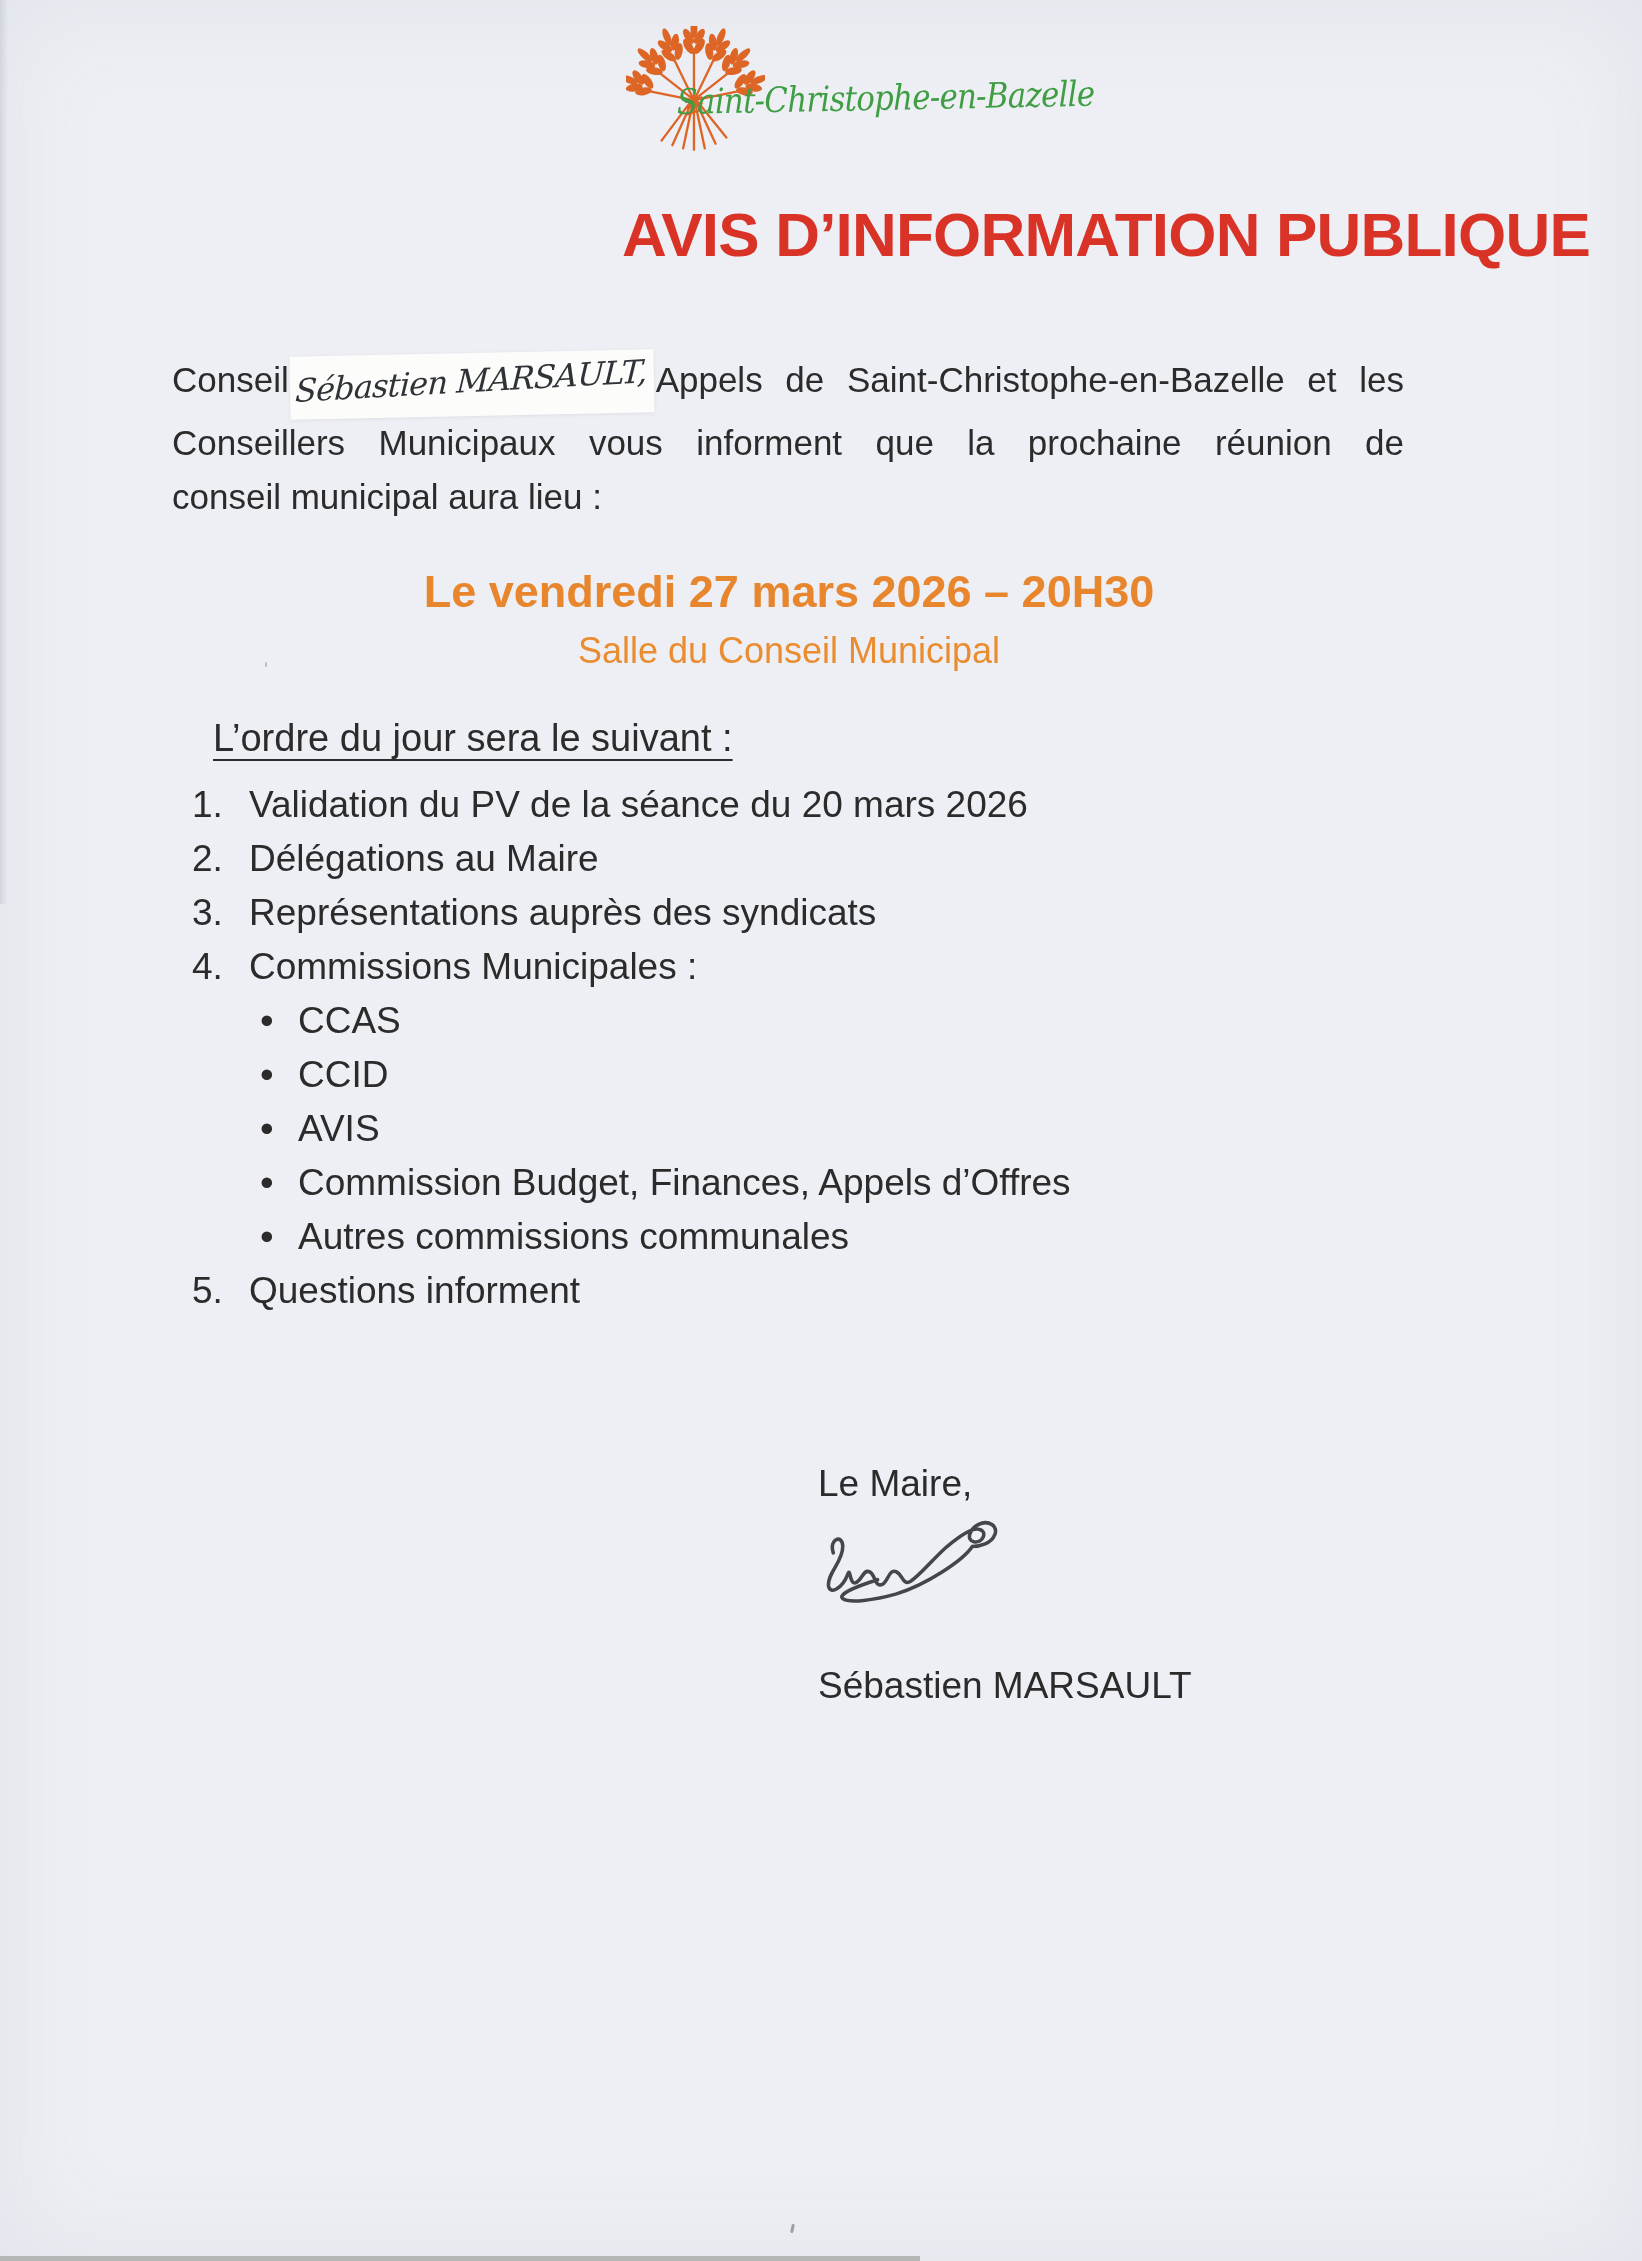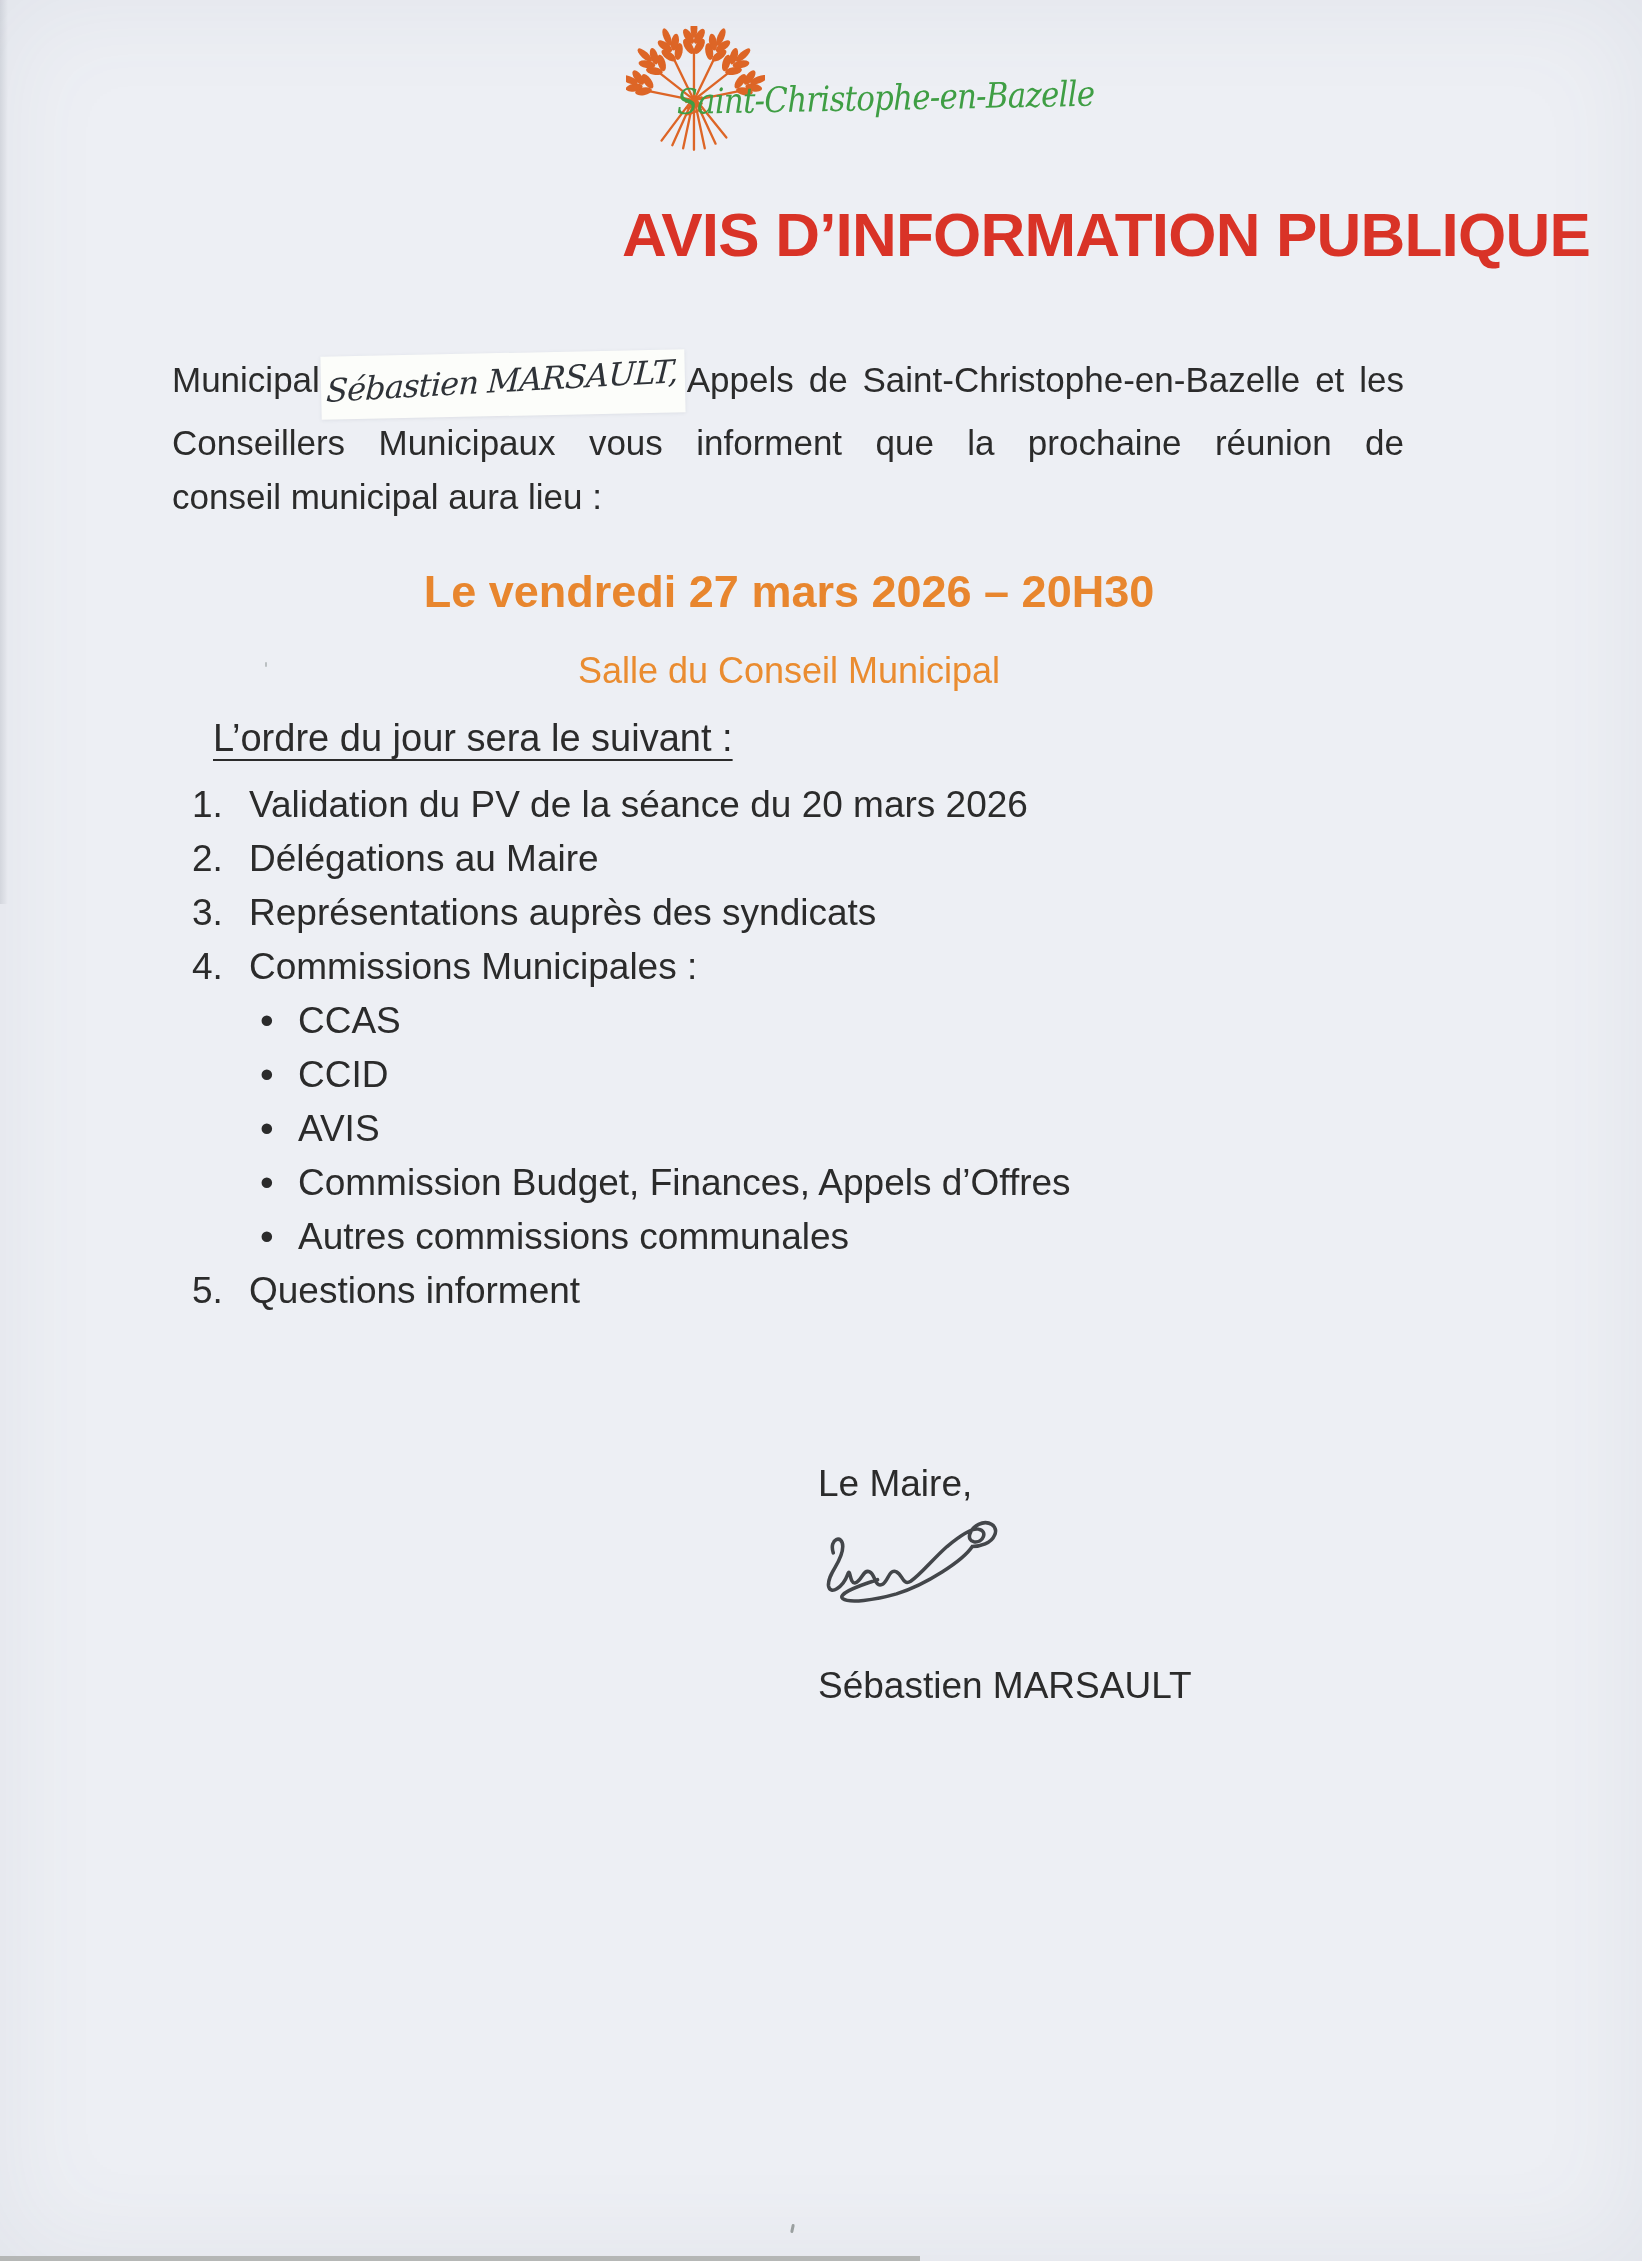--- a/index.html
+++ b/index.html
@@ -39,21 +39,21 @@
   }
   .handwritten{
     display:inline-block;
     font-family:"DejaVu Serif",serif;font-style:italic;
     font-size:32px;color:#2f3338;letter-spacing:-0.8px;
     transform:rotate(-2deg) skewX(-6deg);white-space:nowrap;
   }
   
   .meeting{position:absolute;left:173px;top:564px;width:1232px;text-align:center;}
   .date-line{font-weight:bold;font-size:45px;line-height:56px;color:#e8862e;white-space:nowrap;}
-  .location{font-size:36px;line-height:45px;color:#ea8c30;margin-top:28px;white-space:nowrap;}
+  .location{font-size:36px;line-height:45px;color:#ea8c30;margin-top:8px;white-space:nowrap;}
   
   .agenda-heading{
     position:absolute;left:213px;top:715px;
     font-size:38px;line-height:47px;white-space:nowrap;
     text-decoration:underline;text-decoration-thickness:2.3px;text-underline-offset:7.5px;
   }
   .agenda-list{position:absolute;left:192px;top:778px;width:1206px;}
   .agenda-row{display:flex;height:54px;line-height:54px;font-size:37px;white-space:nowrap;}
   .agenda-row .marker{flex:none;width:57px;}
   .agenda-row.bullet{padding-left:68px;}
@@ -112,21 +112,21 @@
       <use href="#wh" transform="translate(142,46) rotate(48)"></use>
       <use href="#wh" transform="translate(16,74) rotate(-68)"></use>
       <use href="#wh" transform="translate(160,74) rotate(68)"></use>
     </svg>
     <div class="logo-text">Saint-Christophe-en-Bazelle</div>
   </div>
 
   <div class="notice-title">AVIS D’INFORMATION PUBLIQUE</div>
 
   <div class="intro">
-    <div class="intro-line"><span>Municipal</span><span class="patch"><span class="handwritten">Sébastien MARSAULT,</span></span><span>Appels de Saint-Christophe-en-Bazelle et les</span></div>
+    <div class="intro-line"><span>Conseil</span><span class="patch"><span class="handwritten">Sébastien MARSAULT,</span></span><span>Appels de Saint-Christophe-en-Bazelle et les</span></div>
     <div class="intro-line">Conseillers Municipaux vous informent que la prochaine réunion de</div>
     <div class="intro-line last">conseil municipal aura lieu :</div>
   </div>
 
   <div class="meeting">
     <div class="date-line">Le vendredi 27 mars 2026 – 20H30</div>
     <div class="location">Salle du Conseil Municipal</div>
   </div>
 
   <div class="agenda-heading">L’ordre du jour sera le suivant :</div>

